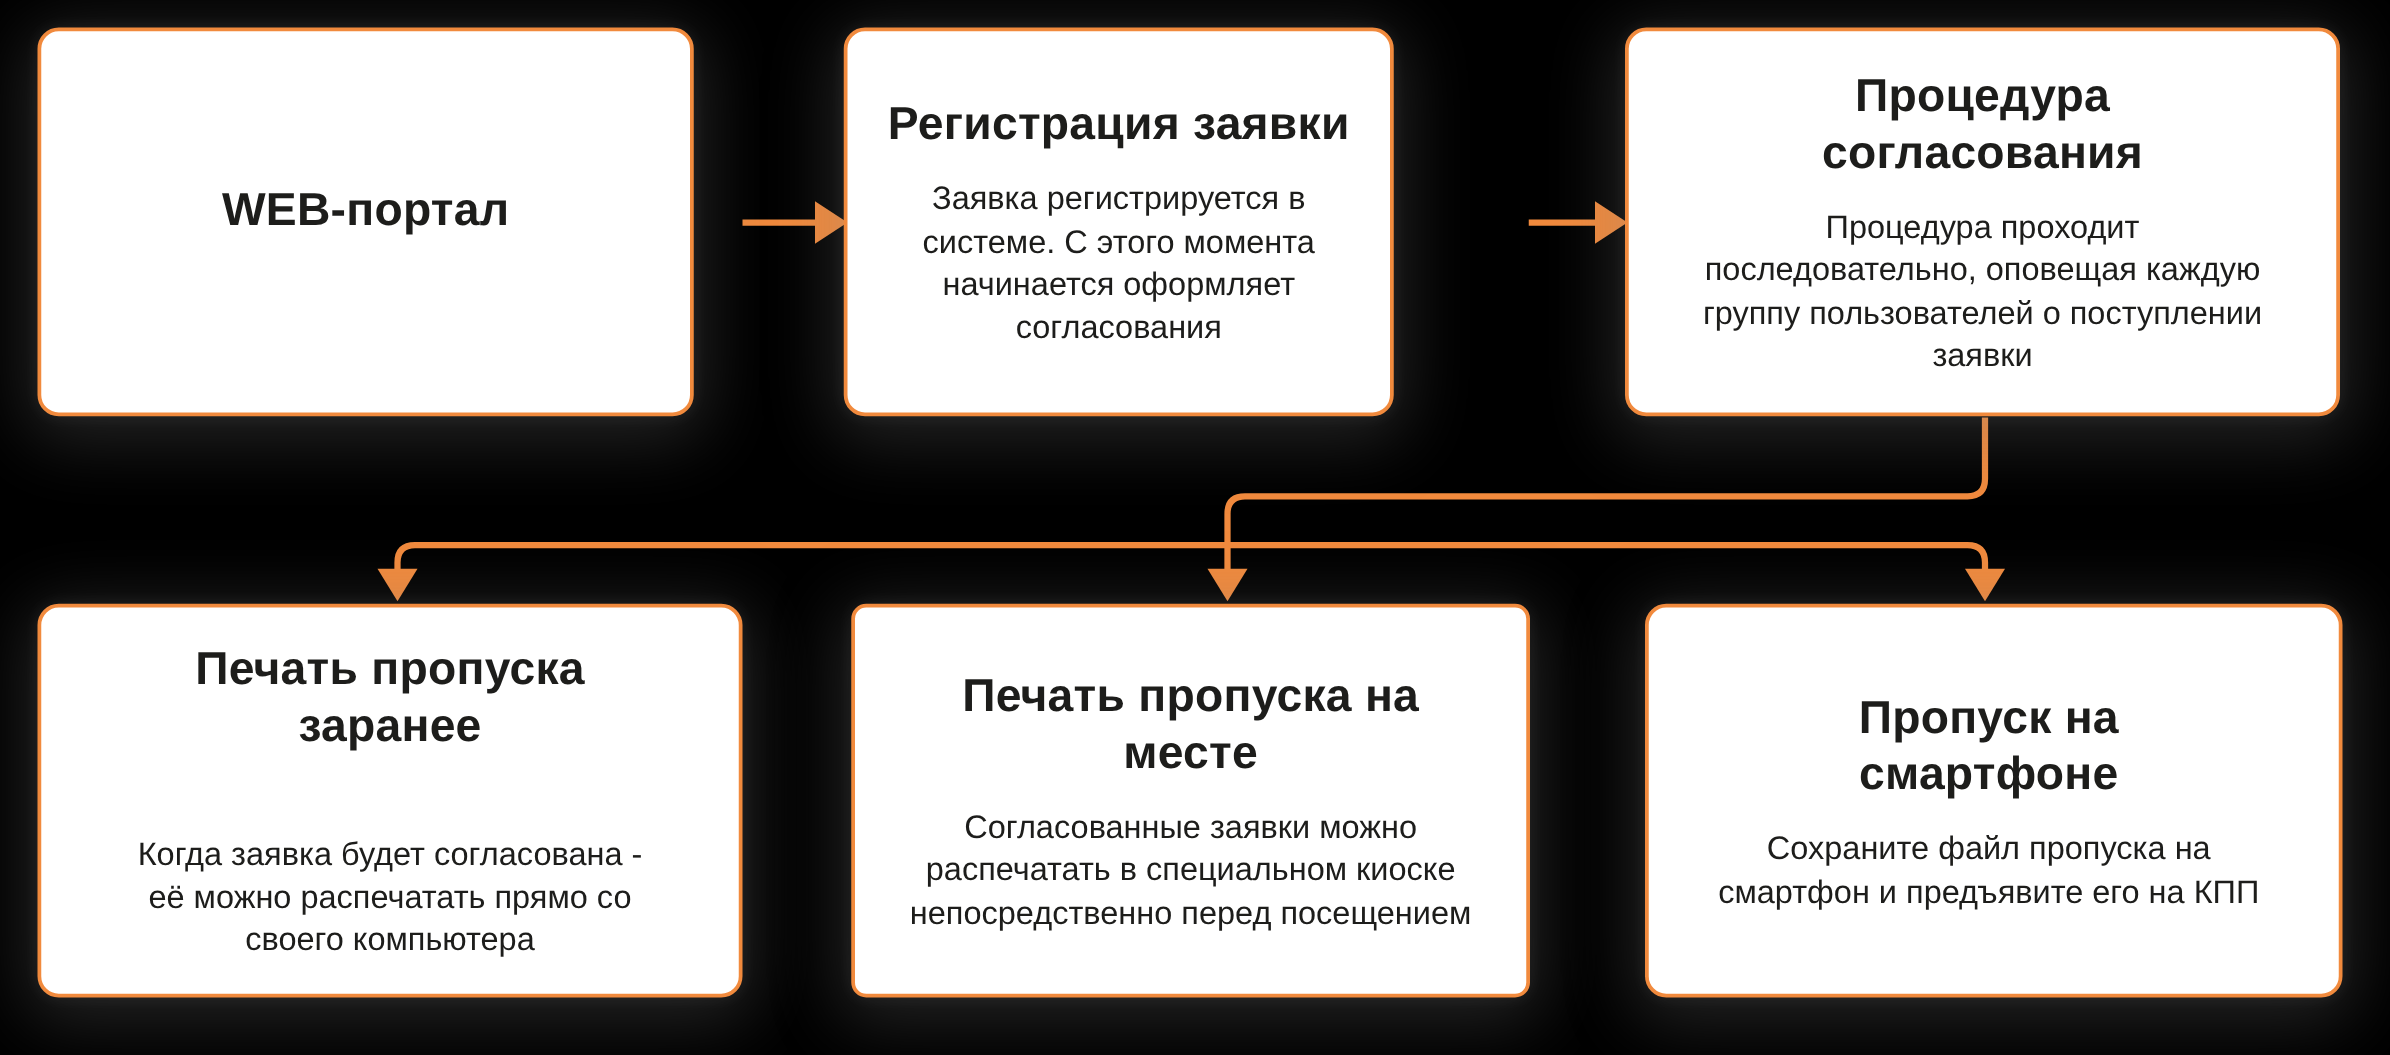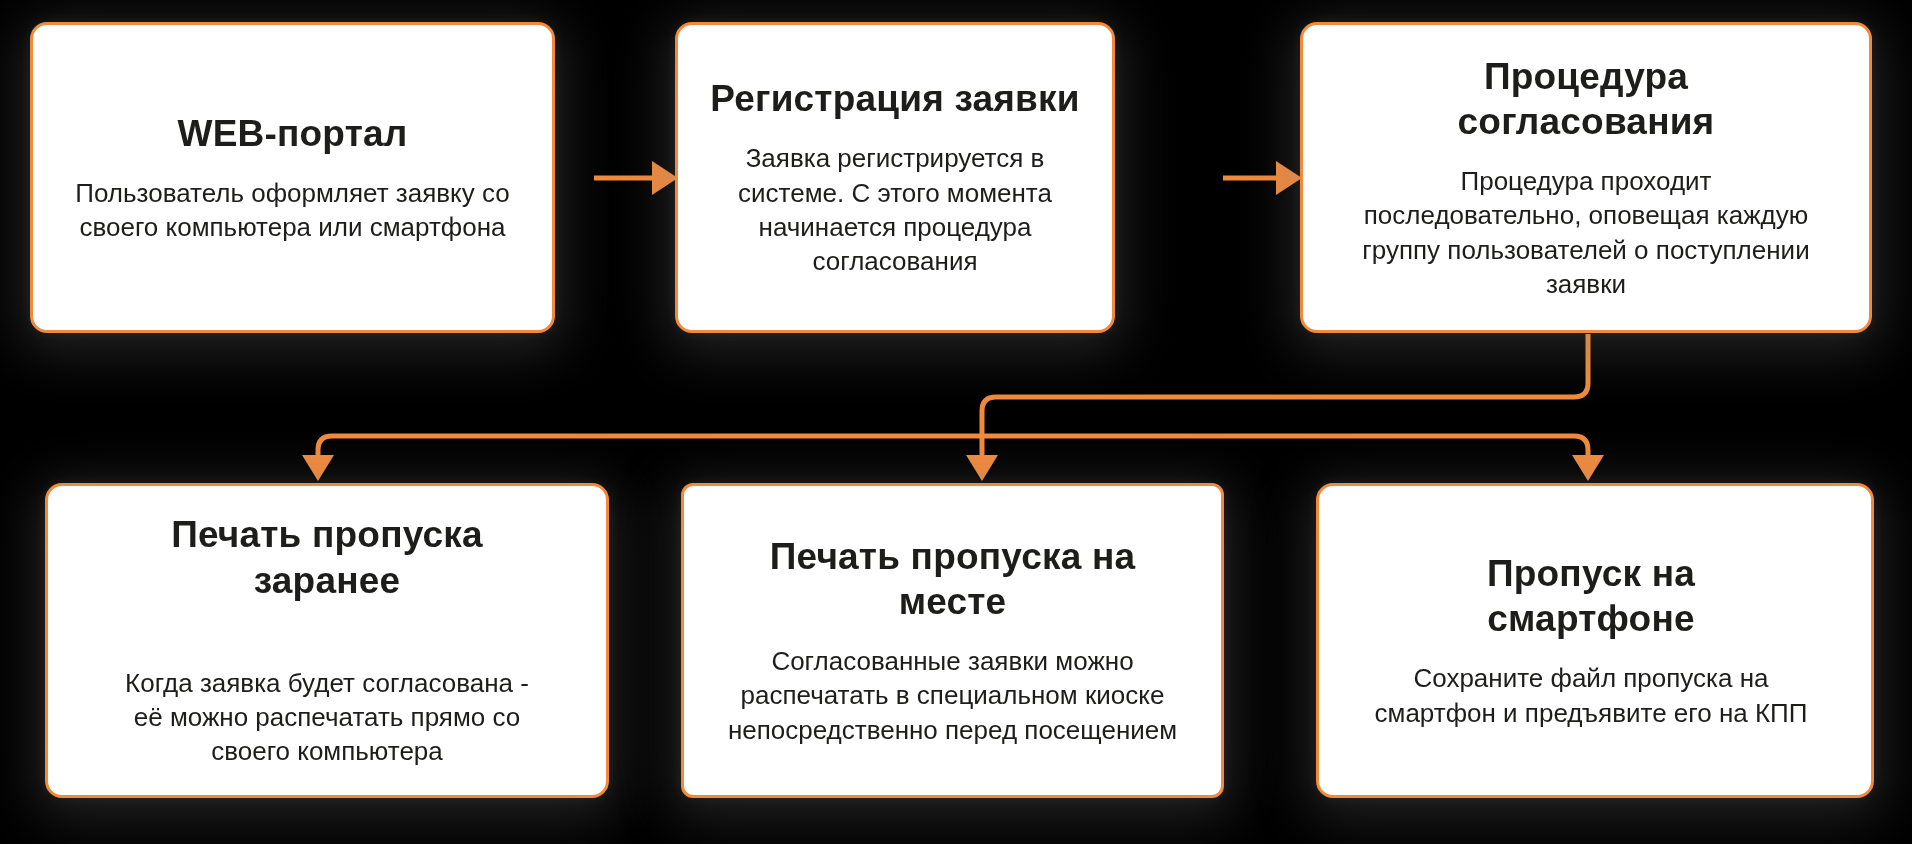--- a/index.html
+++ b/index.html
@@ -57,21 +57,21 @@
     margin: 0;
     font-size: 26px;
     line-height: 1.32;
     font-weight: 400;
     color: var(--text, #1D1D1B);
   }
   
   .pos-0 { left: 30px;   top: 22px;  width: 525px; height: 311px; }
   .pos-1 { left: 675px;  top: 22px;  width: 440px; height: 311px; }
   .pos-2 { left: 1300px; top: 22px;  width: 572px; height: 311px; }
-  .pos-3 { left: 45px;   top: 483px; width: 564px; height: 315px; }
+  .pos-3 { left: 30px;   top: 483px; width: 564px; height: 315px; }
   .pos-4 { left: 681px;  top: 483px; width: 543px; height: 315px; border-radius: 12px; }
   .pos-5 { left: 1316px; top: 483px; width: 558px; height: 315px; padding-left: 20px; }
   
   .pos-2 .title { max-width: 380px; }
   .pos-3 .title { max-width: 430px; }
   .pos-4 .title { max-width: 500px; }
   .pos-5 .title { max-width: 350px; }
   
   .pos-0 .body { max-width: 462px; }
   .pos-1 .body { max-width: 372px; }
@@ -106,26 +106,25 @@
       <path class="line" d="M 318,459 L 318,450 Q 318,436 332,436 L 1574,436 Q 1588,436 1588,450 L 1588,459"></path>
       <polygon class="head" points="302,455 334,455 318,481"></polygon>
     </g>
     <g>
       <polygon class="head" points="1572,455 1604,455 1588,481"></polygon>
     </g>
   </svg>
 
   <section class="box pos-0">
     <h2 class="title">WEB-портал</h2>
-    <p class="body">Пользователь оформляет заявку со своего компьютера или смартфона</p>
   </section>
 
   <section class="box pos-1">
     <h2 class="title">Регистрация заявки</h2>
-    <p class="body">Заявка регистрируется в системе. С этого момента начинается процедура согласования</p>
+    <p class="body">Заявка регистрируется в системе. С этого момента начинается оформляет согласования</p>
   </section>
 
   <section class="box pos-2">
     <h2 class="title">Процедура согласования</h2>
     <p class="body">Процедура проходит последовательно, оповещая каждую группу пользователей о поступлении заявки</p>
   </section>
 
   <section class="box pos-3">
     <h2 class="title">Печать пропуска заранее</h2>
     <p class="body">Когда заявка будет согласована - её можно распечатать прямо со своего компьютера</p>

